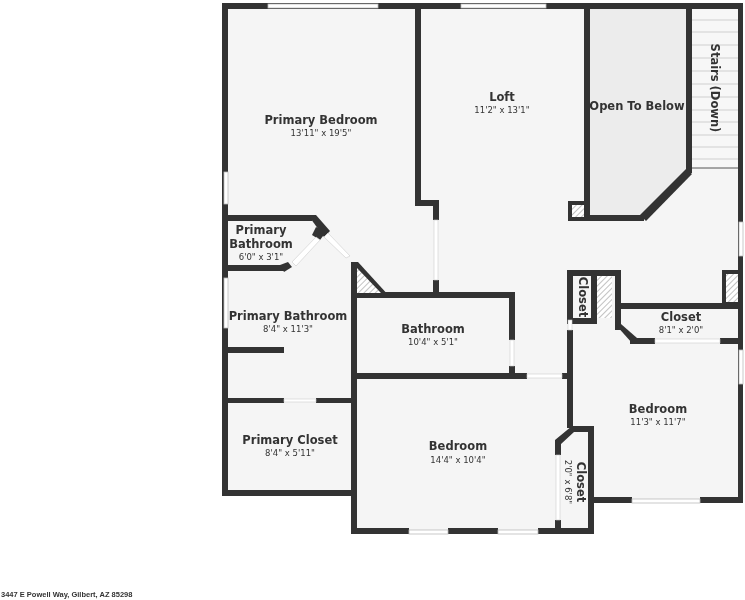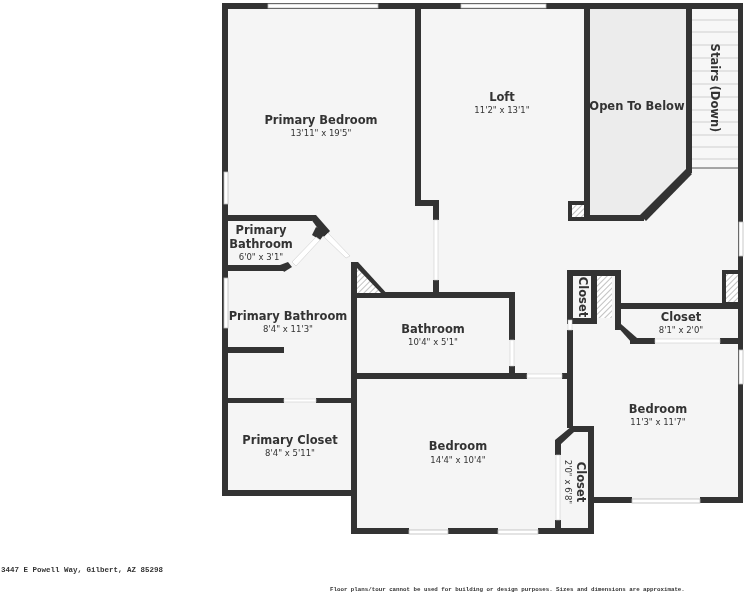--- a/index.html
+++ b/index.html
@@ -1,21 +1,21 @@
 <!DOCTYPE html>
 <html><head>
   <meta charset="utf-8">
   <style>
     html, body { margin: 0; padding: 0; background: #ffffff; }
     body { width: 745px; height: 600px; position: relative; overflow: hidden;
            font-family: "DejaVu Sans", sans-serif; }
     #plan { position: absolute; left: 0; top: 0; }
     .room-name { font-family: "DejaVu Sans", sans-serif; font-size: 11.5px; fill: #333333; font-weight: 600; }
     .room-dim { font-family: "DejaVu Sans", sans-serif; font-size: 8.5px; fill: #333333; }
-    .footer-text { position: absolute; font-family: Liberation Mono, monospace; color: #333333; }
+    .footer-text { position: absolute; font-family: Liberation Sans, sans-serif; color: #333333; margin-top: 24px; }
     #address { left: 1px; top: 566px; font-size: 7.5px; font-weight: 600; }
     #floor { left: 1px; top: 606px; font-size: 7.5px; font-weight: 600; }
     #disclaimer { left: 330px; top: 586px; font-size: 5.8px; font-weight: 600; }
   </style>
 </head>
 <body>
 
 <svg id="plan" width="745" height="600" viewBox="0 0 745 600" xmlns="http://www.w3.org/2000/svg">
   <defs>
     <pattern id="hatch" patternUnits="userSpaceOnUse" width="4" height="4" patternTransform="rotate(45)">

